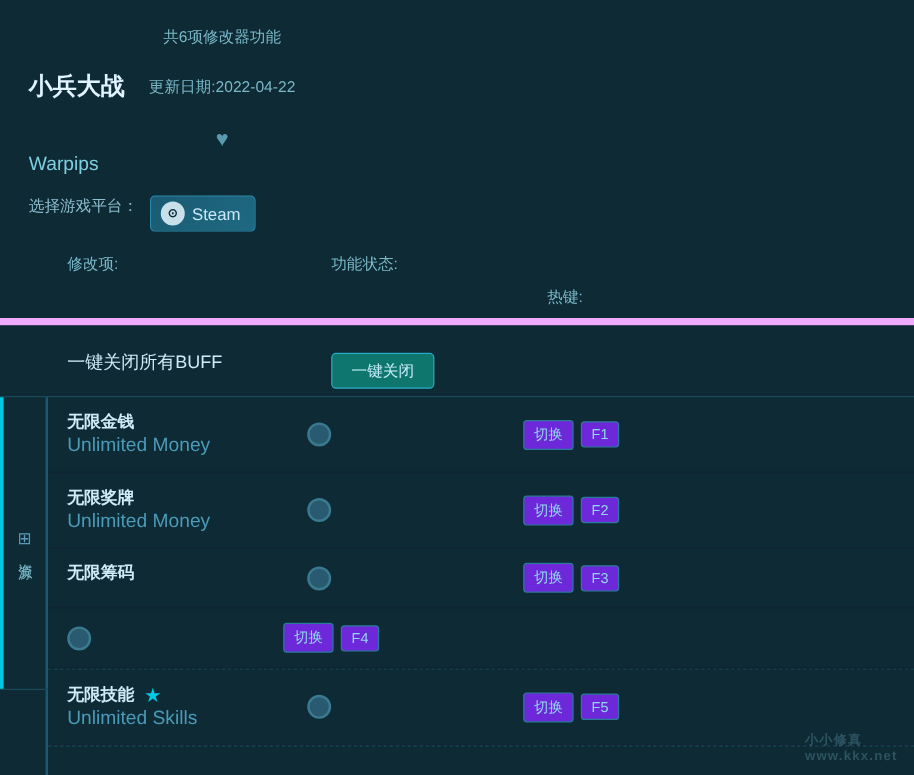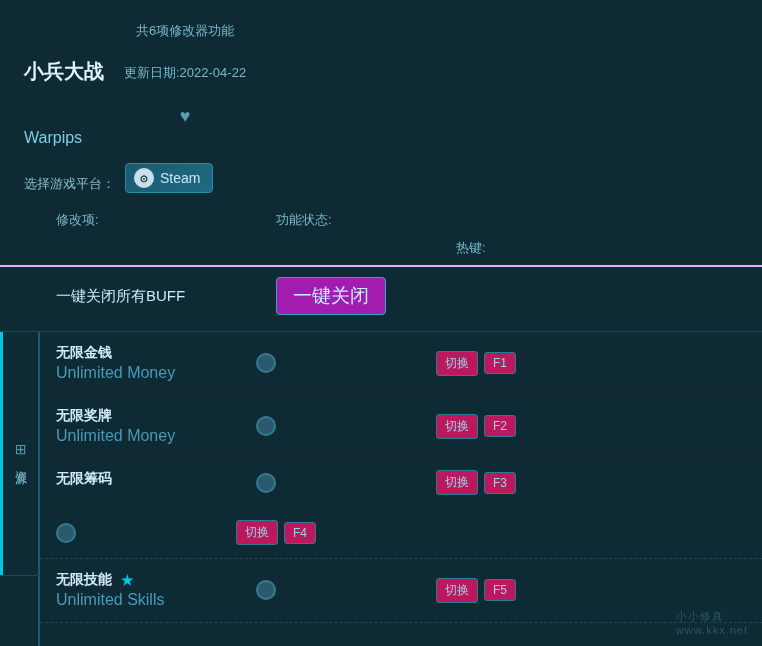--- a/index.html
+++ b/index.html
@@ -45,21 +45,21 @@
       flex-direction: column;
     }
 
     .heart-icon {
       font-size: 18px;
       color: #5a9ab0;
     }
 
     .platform-row {
       display: flex;
-      align-items: flex-end;
+      align-items: flex-start;
       gap: 10px;
       padding: 6px 24px 14px 24px;
       font-size: 13px;
       color: #8dbecf;
     }
 
     .steam-btn {
       display: flex;
       align-items: center;
       gap: 6px;
@@ -83,49 +83,50 @@
       font-size: 10px;
       color: #0d2a35;
       font-weight: bold;
     }
 
     .column-headers {
       display: flex;
       padding: 4px 24px 4px 56px;
       font-size: 13px;
       color: #7ab8c8;
-      border-bottom: 2px solid #f0abfc;
+      border-bottom: 6px solid #f0abfc;
       padding-bottom: 8px;
     }
 
     .col-mod { flex: 0 0 220px; }
     .col-status { flex: 0 0 180px; }
     .col-hotkey { flex: 1; margin-top: 28px; }
 
     .one-key-row {
       display: flex;
       align-items: center;
-      padding: 10px 24px 16px 56px;
+      padding: 10px 24px 6px 56px;
       border-bottom: 1px solid #1a4a5a;
     }
 
     .one-key-label {
       flex: 0 0 220px;
       font-size: 15px;
       color: #d0eaf8;
     }
 
     .one-key-btn {
-      background: #a21caf;
+      background: #0f766e;
       border: 1px solid #2aaac8;
       border-radius: 4px;
       color: #c8eeff;
-      font-size: 19px;
+      font-size: 13px;
       padding: 5px 16px;
       cursor: pointer;
+      margin-top: 13px;
     }
 
     .main-content {
       display: flex;
       height: calc(646px - 160px);
     }
 
     .sidebar {
       width: 40px;
       display: flex;
@@ -208,41 +209,41 @@
     }
 
     .mod-hotkey-area {
       flex: 1;
       display: flex;
       align-items: center;
       gap: 6px;
     }
 
     .hotkey-tag {
-      background: #be185d;
+      background: #6d28d9;
       border: 1px solid #2a7a9a;
       border-radius: 3px;
       color: #90d8f0;
       font-size: 12px;
       padding: 3px 8px;
     }
 
     .star-icon {
       color: #00c8e0;
       font-size: 14px;
       margin-left: 4px;
     }
 
     .watermark {
       position: absolute;
       bottom: 10px;
       right: 14px;
       font-size: 11px;
       color: rgba(100,160,180,0.35);
-      font-weight: normal;
+      font-weight: bold;
       letter-spacing: 1px;
     }
 
     .sidebar-divider {
       height: 1px;
       background: #1a4a5a;
       width: 100%;
     }
   </style>
 </head>

